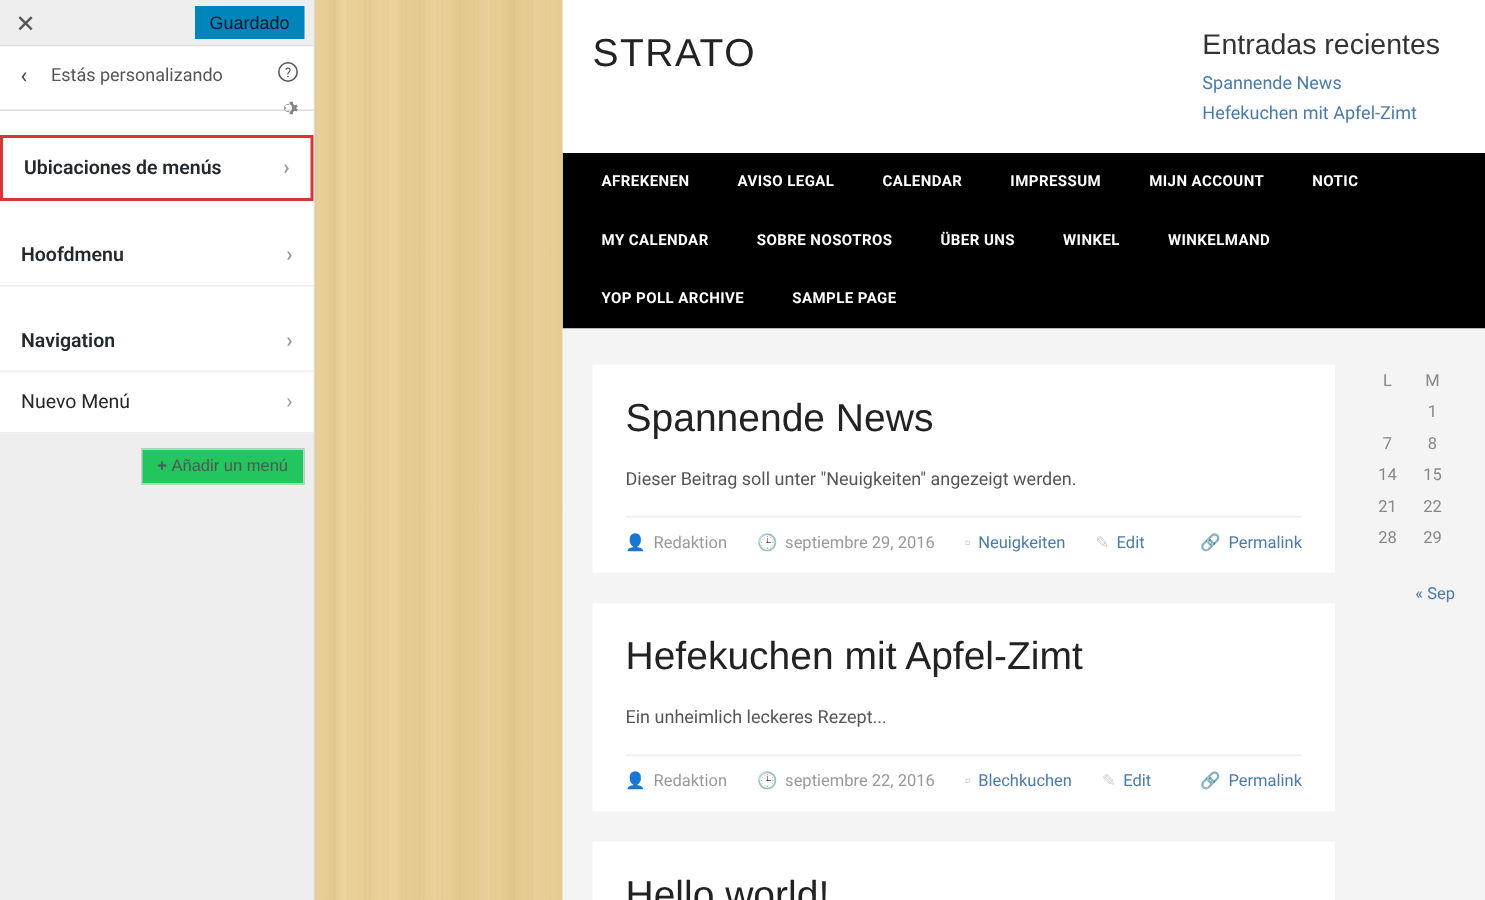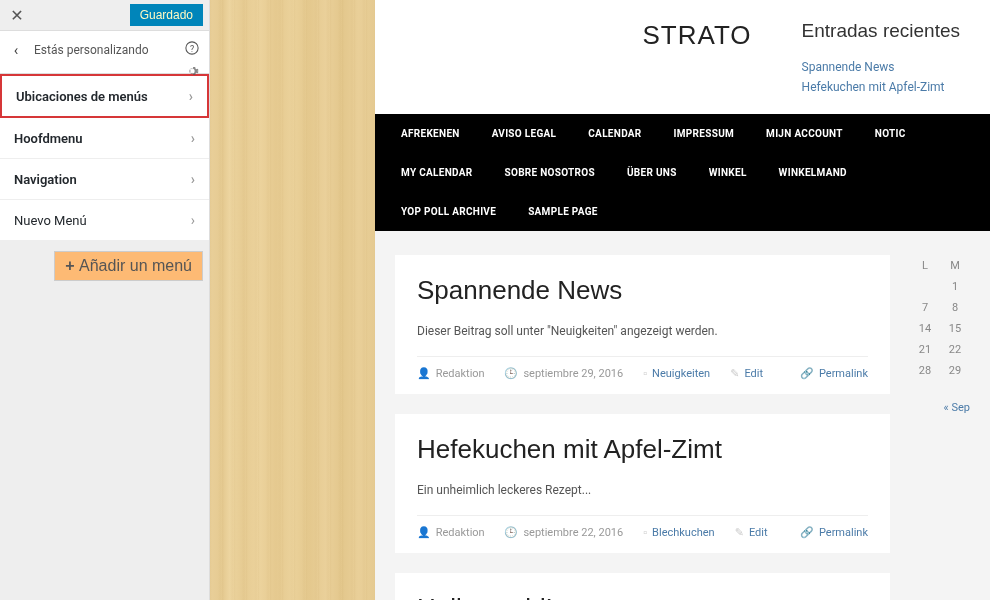--- a/index.html
+++ b/index.html
@@ -3,50 +3,50 @@
   <meta charset="utf-8">
   <style>
     * { margin: 0; padding: 0; box-sizing: border-box; }
     body { font-family: -apple-system, BlinkMacSystemFont, "Segoe UI", Roboto, sans-serif; font-size: 13px; color: #444; overflow: hidden; }
     .container { display: flex; width: 990px; height: 600px; }
     
     
     .sidebar { width: 210px; background: #eee; border-right: 1px solid #ddd; display: flex; flex-direction: column; }
     .sidebar-top { display: flex; align-items: center; justify-content: space-between; padding: 4px 6px; background: #eee; border-bottom: 1px solid #ddd; }
     .close-btn { width: 22px; height: 22px; display: flex; align-items: center; justify-content: center; cursor: pointer; color: #555; font-size: 16px; }
-    .saved-btn { background: #0085ba; color: #fef9c3; padding: 4px 10px; font-size: 12px; border: none; cursor: pointer; }
+    .saved-btn { background: #0085ba; color: #0f172a; padding: 4px 10px; font-size: 12px; border: none; cursor: pointer; }
     
     .sidebar-header { display: flex; align-items: center; padding: 10px 12px 14px 4px; background: #fff; border-bottom: 1px solid #ddd; position: relative; }
     .back-btn { width: 24px; display: flex; align-items: center; justify-content: center; cursor: pointer; color: #444; font-size: 15px; }
     .header-text { flex: 1; padding-left: 6px; }
     .header-sub { font-size: 12px; color: #555; }
     .header-title { font-size: 17px; color: #333; font-weight: 400; }
     .header-icons { position: absolute; right: 10px; top: 10px; display: flex; flex-direction: column; gap: 6px; align-items: center; }
     .help-icon, .gear-icon { color: #555; font-size: 14px; cursor: pointer; }
     
     .menu-list { background: #fff; }
     .menu-item { display: flex; align-items: center; justify-content: space-between; padding: 12px 14px; border-bottom: 1px solid #eee; cursor: pointer; color: #23282d; font-size: 13px; }
     .menu-item.highlighted { border: 2px solid #d63638; }
     .chevron { color: #999; font-size: 14px; }
-    .menu-item.bold { font-weight: 600; }
+    .menu-item.bold { font-weight: 600; margin-top: 16px; }
     
     .add-menu-wrap { padding: 10px 6px; text-align: right; }
-    .add-menu-btn { background: #fdba74; border: 1px solid #ccc; padding: 5px 10px; font-size: 16px; cursor: pointer; color: #555; }
+    .add-menu-btn { background: #22c55e; border: 1px solid #ccc; padding: 5px 10px; font-size: 11px; cursor: pointer; color: #555; }
     .add-menu-btn::before { content: "+ "; font-weight: bold; }
     
     
     .wood-divider { width: 165px; background: linear-gradient(90deg, #e9cf99 0%, #e5ca91 8%, #edd5a0 12%, #e6cb92 20%, #ecd39d 30%, #e5c98f 40%, #ebd29b 50%, #e4c88d 60%, #ead09a 70%, #e3c78c 80%, #e9cf98 90%, #e5ca91 100%); background-size: 100% 100%; position: relative; }
     .wood-divider::before { content: ""; position: absolute; inset: 0; background: repeating-linear-gradient(90deg, rgba(180,140,70,0.08) 0px, transparent 2px, transparent 8px, rgba(180,140,70,0.05) 10px, transparent 12px); }
     
     
     .preview { flex: 1; background: #fff; overflow: hidden; display: flex; flex-direction: column; }
-    .preview-header { display: flex; padding: 20px 30px 14px 20px; gap: 50px; justify-content: flex-end; }
+    .preview-header { display: flex; padding: 20px 30px 14px 20px; gap: 50px; justify-content: space-between; }
     .site-title { font-family: "Helvetica Neue", Arial, sans-serif; font-size: 26px; font-weight: 400; letter-spacing: 1px; color: #222; }
     .recent-wrap { }
-    .recent-title { font-family: "Helvetica Neue", Arial, sans-serif; font-size: 19px; font-weight: 300; color: #333; margin-bottom: 18px; }
+    .recent-title { font-family: "Helvetica Neue", Arial, sans-serif; font-size: 19px; font-weight: 300; color: #333; margin-bottom: 6px; }
     .recent-link { display: block; color: #4b7ba8; font-size: 12px; margin-bottom: 6px; cursor: pointer; }
     
     .nav-bar { background: #000; display: flex; flex-wrap: wrap; padding: 0 10px; }
     .nav-item { color: #fff; font-size: 10px; font-weight: 700; padding: 14px 16px; cursor: pointer; letter-spacing: 0.3px; }
     
     .content-area { background: #f4f4f4; padding: 24px 20px 0 20px; flex: 1; display: flex; gap: 20px; overflow: hidden; }
     .posts { flex: 1; display: flex; flex-direction: column; gap: 20px; }
     .post { background: #fff; padding: 20px 22px 14px 22px; }
     .post-title { font-family: "Helvetica Neue", Arial, sans-serif; font-size: 26px; font-weight: 300; color: #222; margin-bottom: 18px; }
     .post-excerpt { font-size: 12px; color: #555; margin-bottom: 18px; }

